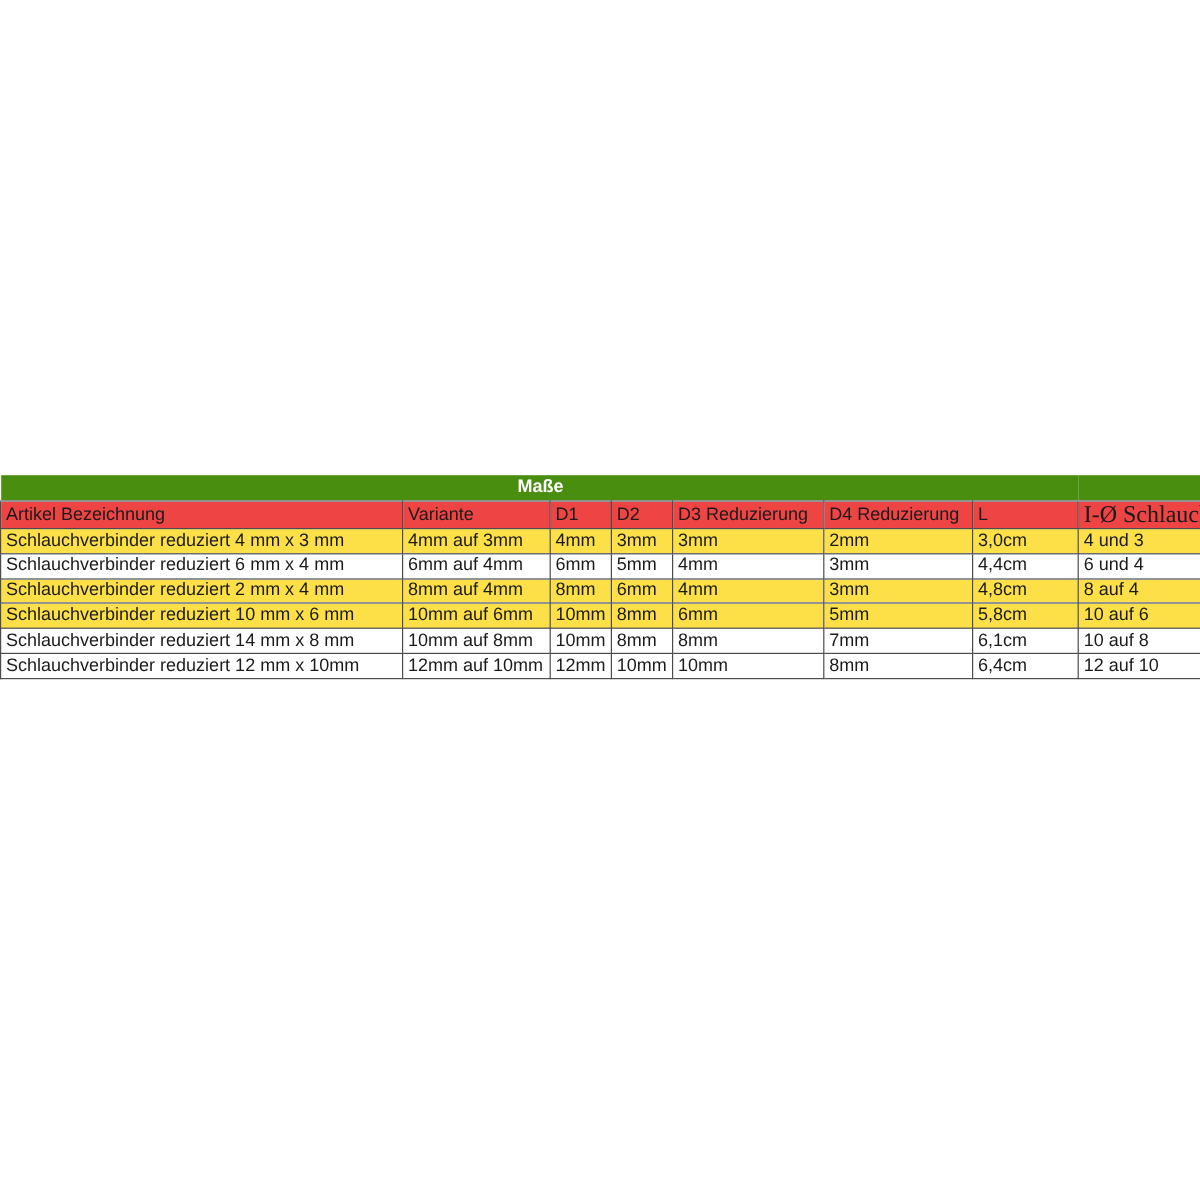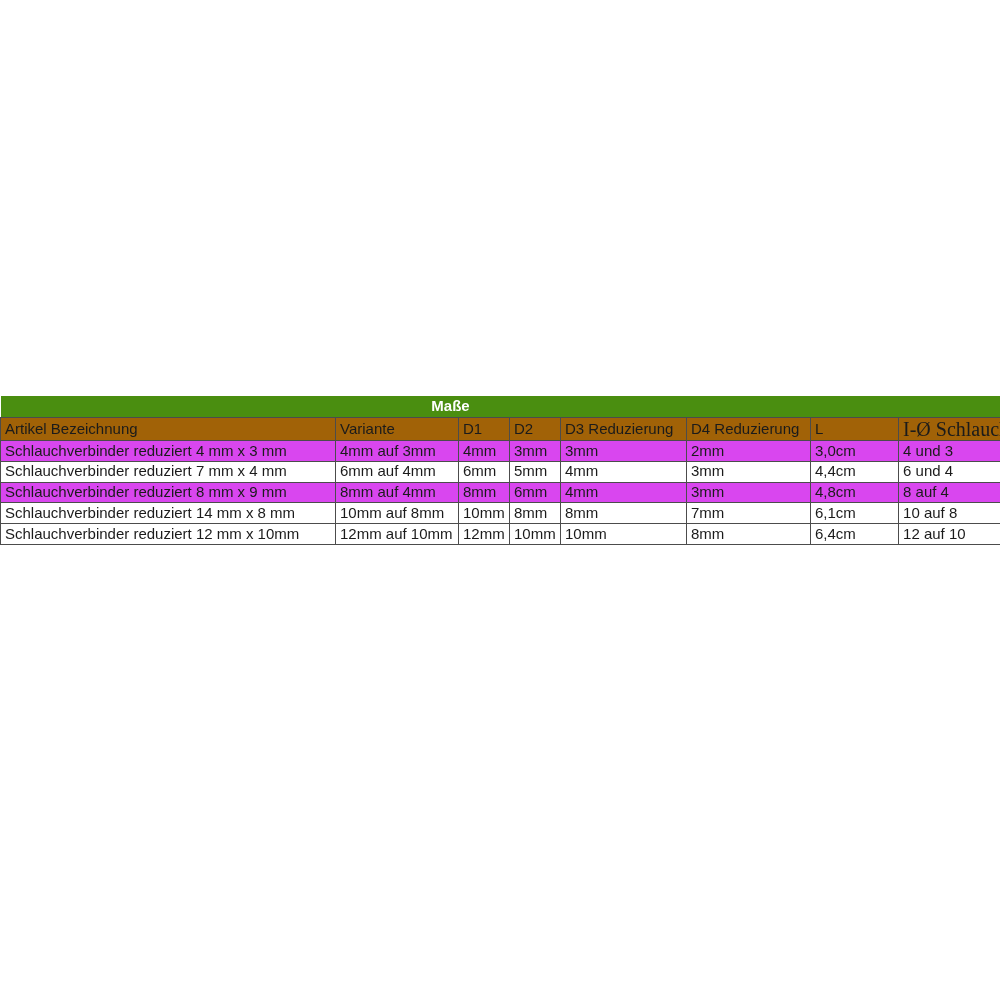--- a/index.html
+++ b/index.html
@@ -40,33 +40,33 @@
     border: none;
     border-bottom: 1px solid #4c4c4c;
     background: #4a8e10;
     color: #ffffff;
     font-weight: bold;
     text-align: center;
     height: 21px;
     font-size: 15px;
   }
   tr.header-row th {
-    background: #a16207;
+    background: #ef4444;
     height: 20px;
   }
   tr.header-row th.serif {
     font-family: "Liberation Serif", serif;
     font-size: 20px;
   }
   tbody td {
     height: 19.8px;
     background: #ffffff;
   }
   tbody tr.stripe td {
-    background: #d946ef;
+    background: #fde047;
   }
 </style>
 </head>
 <body>
 
 <div class="page">
   <table class="dim-table">
     <colgroup>
       <col style="width:335px">
       <col style="width:123px">
@@ -98,38 +98,48 @@
           <td>Schlauchverbinder reduziert 4 mm x 3 mm</td>
           <td>4mm auf 3mm</td>
           <td>4mm</td>
           <td>3mm</td>
           <td>3mm</td>
           <td>2mm</td>
           <td>3,0cm</td>
           <td>4 und 3</td>
         </tr>
         <tr>
-          <td>Schlauchverbinder reduziert 7 mm x 4 mm</td>
+          <td>Schlauchverbinder reduziert 6 mm x 4 mm</td>
           <td>6mm auf 4mm</td>
           <td>6mm</td>
           <td>5mm</td>
           <td>4mm</td>
           <td>3mm</td>
           <td>4,4cm</td>
           <td>6 und 4</td>
         </tr>
         <tr class="stripe">
-          <td>Schlauchverbinder reduziert 8 mm x 9 mm</td>
+          <td>Schlauchverbinder reduziert 2 mm x 4 mm</td>
           <td>8mm auf 4mm</td>
           <td>8mm</td>
           <td>6mm</td>
           <td>4mm</td>
           <td>3mm</td>
           <td>4,8cm</td>
           <td>8 auf 4</td>
+        </tr>
+        <tr class="stripe">
+          <td>Schlauchverbinder reduziert 10 mm x 6 mm</td>
+          <td>10mm auf 6mm</td>
+          <td>10mm</td>
+          <td>8mm</td>
+          <td>6mm</td>
+          <td>5mm</td>
+          <td>5,8cm</td>
+          <td>10 auf 6</td>
         </tr>
         <tr>
           <td>Schlauchverbinder reduziert 14 mm x 8 mm</td>
           <td>10mm auf 8mm</td>
           <td>10mm</td>
           <td>8mm</td>
           <td>8mm</td>
           <td>7mm</td>
           <td>6,1cm</td>
           <td>10 auf 8</td>

